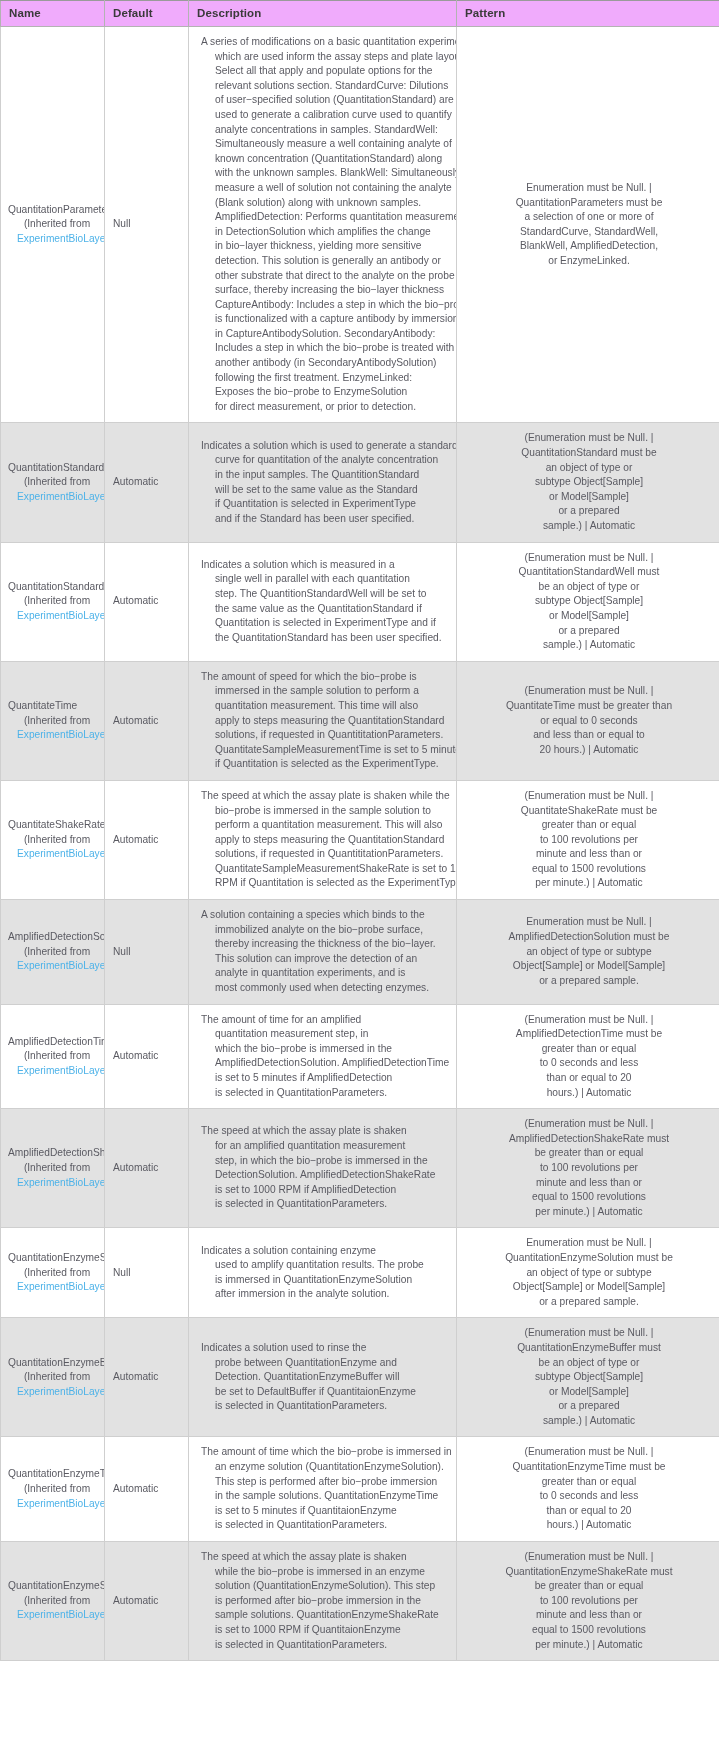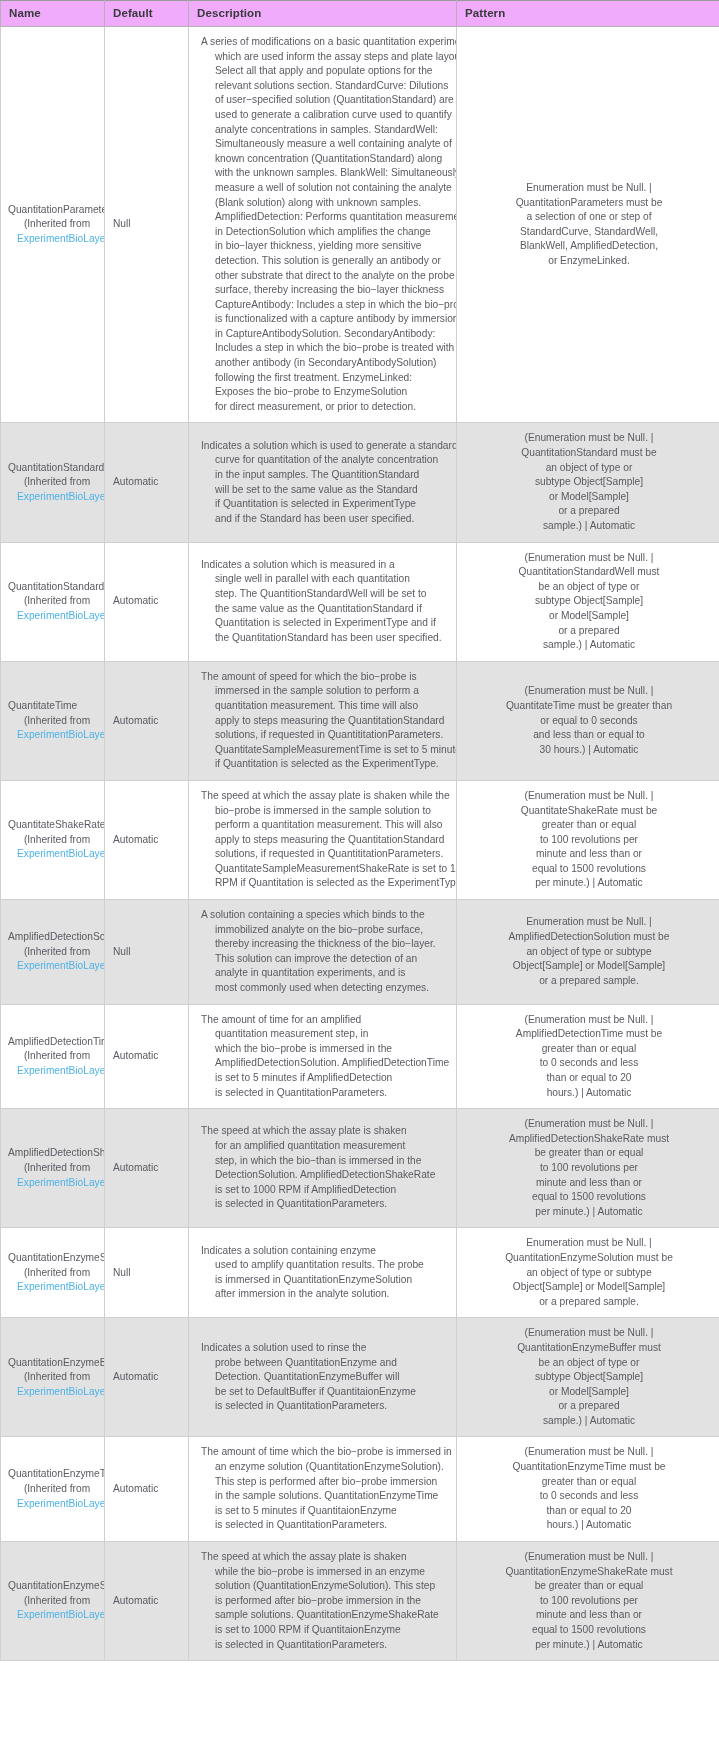--- a/index.html
+++ b/index.html
@@ -123,21 +123,21 @@
           <span class="tline ind">in CaptureAntibodySolution. SecondaryAntibody:</span>
           <span class="tline ind">Includes a step in which the bio−probe is treated with</span>
           <span class="tline ind">another antibody (in SecondaryAntibodySolution)</span>
           <span class="tline ind">following the first treatment. EnzymeLinked:</span>
           <span class="tline ind">Exposes the bio−probe to EnzymeSolution</span>
           <span class="tline ind">for direct measurement, or prior to detection.</span>
         </td>
         <td class="cell-pattern">
           <span class="tline">Enumeration must be Null.  |</span>
           <span class="tline">QuantitationParameters must be</span>
-          <span class="tline">a selection of one or step of</span>
+          <span class="tline">a selection of one or more of</span>
           <span class="tline">StandardCurve, StandardWell,</span>
           <span class="tline">BlankWell, AmplifiedDetection,</span>
           <span class="tline">or EnzymeLinked.</span>
         </td>
       </tr>
       <tr class="shaded">
         <td class="cell-name">
           <span class="name-main">QuantitationStandard</span>
           <span class="name-sub">(Inherited from</span>
           <a class="name-link" style="color: rgb(77, 178, 232); text-decoration: none;">ExperimentBioLayerI</a>
@@ -200,21 +200,21 @@
           <span class="tline ind">apply to steps measuring the QuantitationStandard</span>
           <span class="tline ind">solutions, if requested in QuantititationParameters.</span>
           <span class="tline ind">QuantitateSampleMeasurementTime is set to 5 minutes</span>
           <span class="tline ind">if Quantitation is selected as the ExperimentType.</span>
         </td>
         <td class="cell-pattern">
           <span class="tline">(Enumeration must be Null. |</span>
           <span class="tline">QuantitateTime must be greater than</span>
           <span class="tline">or equal to 0 seconds</span>
           <span class="tline">and less than or equal to</span>
-          <span class="tline">30 hours.) | Automatic</span>
+          <span class="tline">20 hours.) | Automatic</span>
         </td>
       </tr>
       <tr class="plain">
         <td class="cell-name">
           <span class="name-main">QuantitateShakeRate</span>
           <span class="name-sub">(Inherited from</span>
           <a class="name-link" style="color: rgb(77, 178, 232); text-decoration: none;">ExperimentBioLayerI</a>
         </td>
         <td class="cell-default">Automatic</td>
         <td class="cell-desc">
@@ -286,21 +286,21 @@
       <tr class="shaded">
         <td class="cell-name">
           <span class="name-main">AmplifiedDetectionSha</span>
           <span class="name-sub">(Inherited from</span>
           <a class="name-link" style="color: rgb(77, 178, 232); text-decoration: none;">ExperimentBioLayerI</a>
         </td>
         <td class="cell-default">Automatic</td>
         <td class="cell-desc">
           <span class="tline">The speed at which the assay plate is shaken</span>
           <span class="tline ind">for an amplified quantitation measurement</span>
-          <span class="tline ind">step, in which the bio−than is immersed in the</span>
+          <span class="tline ind">step, in which the bio−probe is immersed in the</span>
           <span class="tline ind">DetectionSolution.  AmplifiedDetectionShakeRate</span>
           <span class="tline ind">is set to 1000 RPM if AmplifiedDetection</span>
           <span class="tline ind">is selected in QuantitationParameters.</span>
         </td>
         <td class="cell-pattern">
           <span class="tline">(Enumeration must be Null. |</span>
           <span class="tline">AmplifiedDetectionShakeRate must</span>
           <span class="tline">be greater than or equal</span>
           <span class="tline">to 100 revolutions per</span>
           <span class="tline">minute and less than or</span>

